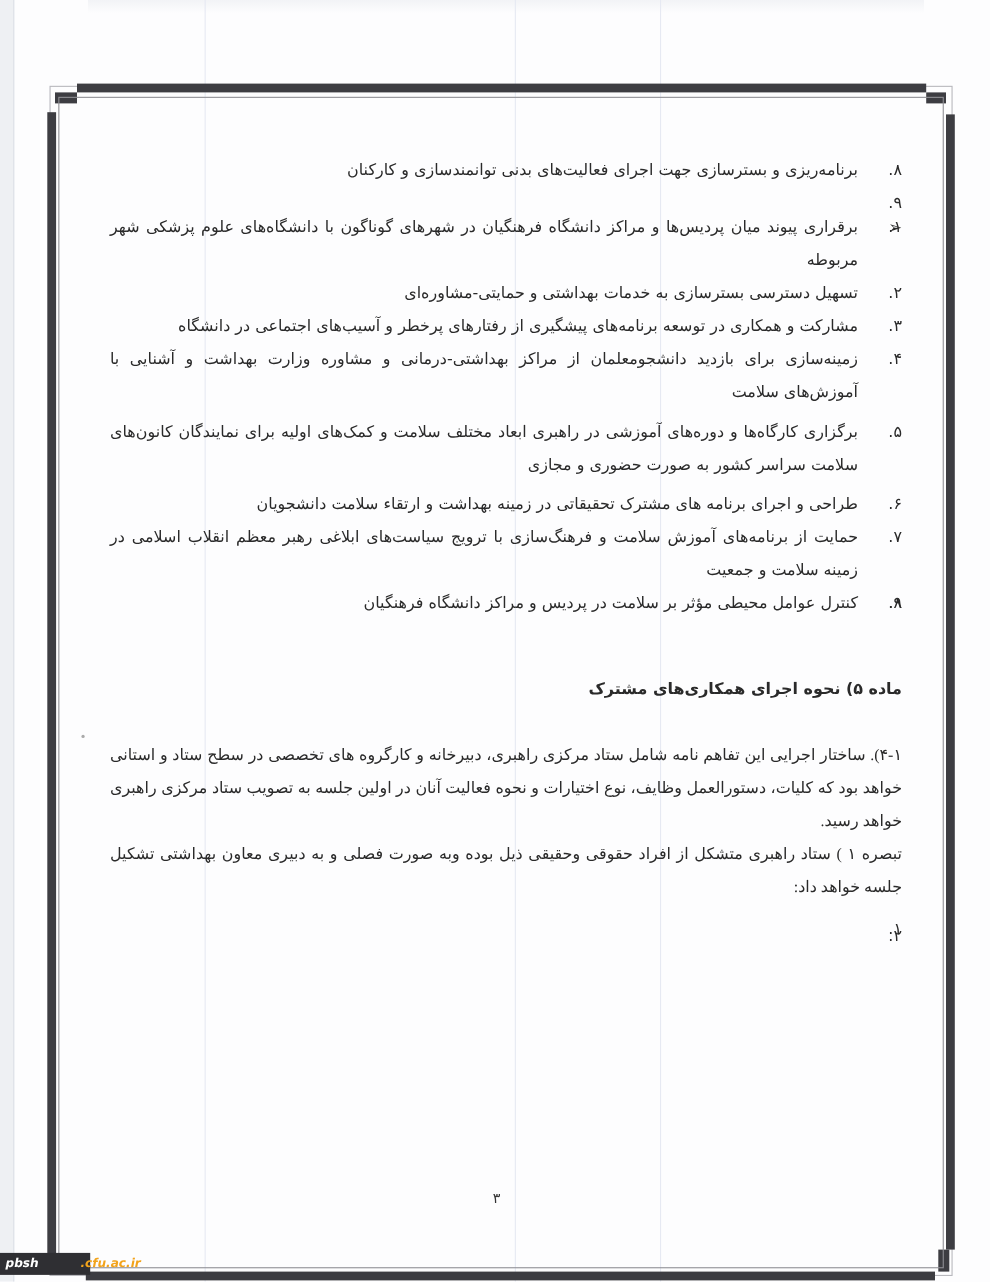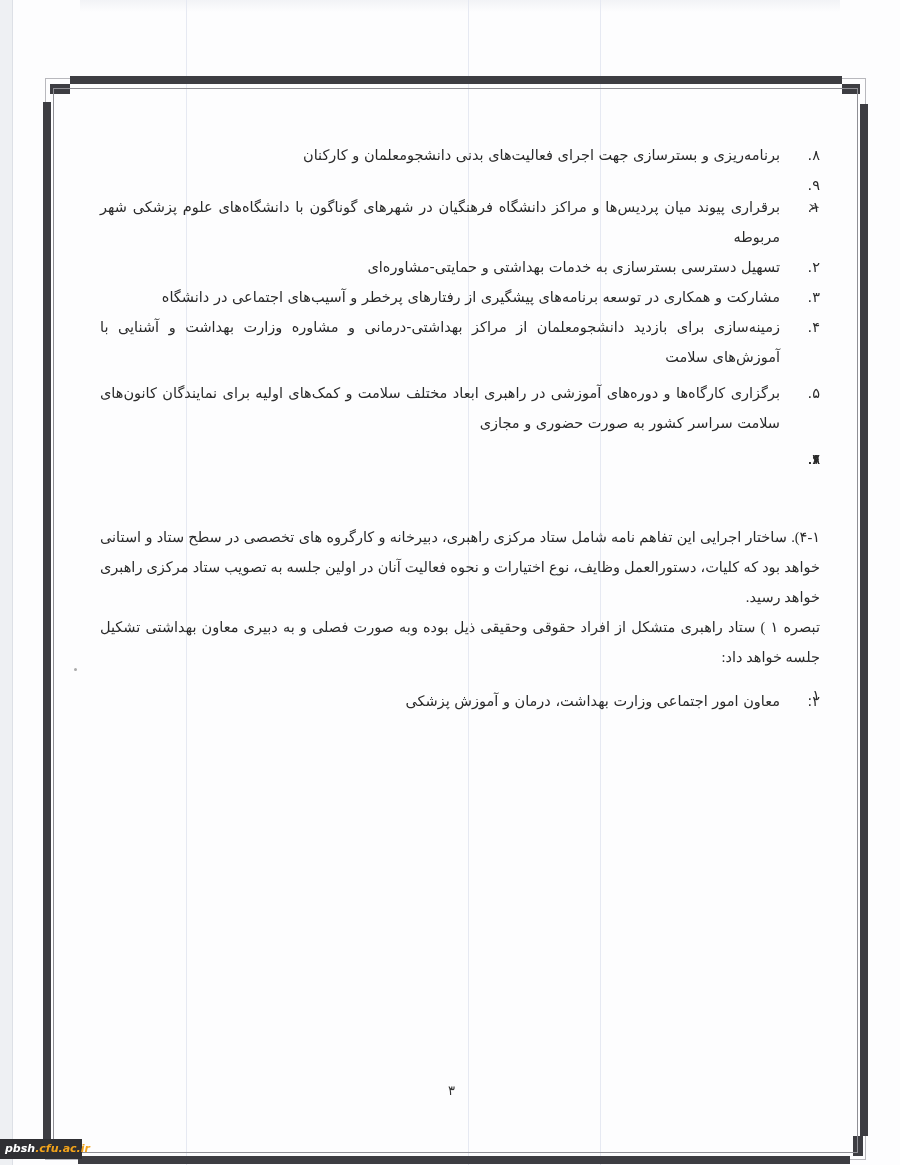--- a/index.html
+++ b/index.html
@@ -24,21 +24,21 @@
 
   .page { position: absolute; left: 100px; top: 140px; width: 720px; direction: rtl; font-size: 14.5px; line-height: 30px; }
   .item { position: relative; padding-right: 40px; text-align: justify; }
   .item .num { position: absolute; right: 0; top: 0; width: 30px; text-align: right; }
   .gap-s { height: 6px; }
   .heading { font-weight: bold; font-size: 14.5px; }
   .arrow { position: absolute; right: 0; top: 0; font-size: 15px; }
   .para { text-align: justify; text-align-last: right; font-family: Liberation Serif, serif; }
   .center-num { position: absolute; left: 448px; top: 1083px; font-size: 13px; color: #333; }
   .watermark { position: absolute; left: 0; top: 1139px; width: 82px; height: 20px; background: #2f2f33; color: #fff; font-family: "DejaVu Sans", sans-serif; font-style: italic; font-weight: bold; font-size: 11px; line-height: 20px; padding-left: 5px; box-sizing: border-box; }
-  .watermark .accent { color: #f2a31b; }
+  .watermark .accent { color: #f2a31b; margin-left: 38px; }
   .dot { position: absolute; left: 74px; top: 668px; width: 3px; height: 3px; background: #aaa; border-radius: 50%; }
 </style>
 </head>
 <body>
 
 <div class="left-strip"></div>
 <div class="bleed"></div>
 <div class="scan-line" style="left:186px"></div>
 <div class="scan-line" style="left:468px"></div>
 <div class="scan-line" style="left:600px"></div>
@@ -53,21 +53,21 @@
 <div class="corner-step" style="left:853px;top:1136px;width:10px;height:20px"></div>
 <div class="corner-step" style="left:56px;top:1148px;width:22px;height:10px"></div>
 <div class="frame-thin"></div>
 
 <div class="dot"></div>
 
 <div class="page">
 
   <div class="item">
     <span class="num">۸.</span>
-    <span>برنامه‌ریزی و بسترسازی جهت اجرای فعالیت‌های بدنی دانشجومعلمان و کارکنان</span>
+    <span>برنامه‌ریزی و بسترسازی جهت اجرای فعالیت‌های بدنی توانمندسازی و کارکنان</span>
   </div>
   <div class="item">
     <span class="num">۹.</span>
   </div>
 
   <div style="height:22px"></div>
 
   <div class="item heading">
     <span class="arrow">➢</span>
   </div>
@@ -89,46 +89,49 @@
     <span>زمینه‌سازی برای بازدید دانشجومعلمان از مراکز بهداشتی-درمانی و مشاوره وزارت بهداشت و آشنایی با آموزش‌های سلامت</span>
   </div>
   <div class="gap-s"></div>
   <div class="item">
     <span class="num">۵.</span>
     <span>برگزاری کارگاه‌ها و دوره‌های آموزشی در راهبری ابعاد مختلف سلامت و کمک‌های اولیه برای نمایندگان کانون‌های سلامت سراسر کشور به صورت حضوری و مجازی</span>
   </div>
   <div class="gap-s"></div>
   <div class="item">
     <span class="num">۶.</span>
+    <span>طراحی و اجرای برنامه های مشترک تحقیقاتی در زمینه بهداشت و ارتقاء سلامت دانشجویان</span>
   </div>
   <div class="item">
     <span class="num">۷.</span>
+    <span>حمایت از برنامه‌های آموزش سلامت و فرهنگ‌سازی با ترویج سیاست‌های ابلاغی رهبر معظم انقلاب اسلامی در زمینه سلامت و جمعیت</span>
   </div>
   <div class="item">
     <span class="num">۸.</span>
   </div>
   <div class="item">
     <span class="num">۹.</span>
+    <span>کنترل عوامل محیطی مؤثر بر سلامت در پردیس و مراکز دانشگاه فرهنگیان</span>
   </div>
 
   <div style="height:48px"></div>
 
+  <div class="heading">ماده ۵) نحوه اجرای همکاری‌های مشترک</div>
 
   <div style="height:30px"></div>
 
   <div class="para">۴-۱). ساختار اجرایی این تفاهم نامه شامل ستاد مرکزی راهبری، دبیرخانه و کارگروه های تخصصی در سطح ستاد و استانی خواهد بود که کلیات، دستورالعمل وظایف، نوع اختیارات و نحوه فعالیت آنان در اولین جلسه به تصویب ستاد مرکزی راهبری خواهد رسید.</div>
   <div class="para">تبصره ۱ ) ستاد راهبری متشکل از افراد حقوقی وحقیقی ذیل بوده وبه صورت فصلی و به دبیری معاون بهداشتی تشکیل جلسه خواهد داد:</div>
 
   <div style="height:8px"></div>
 
   <div class="item" style="padding-right:40px;margin-right:0">
     <span class="num">۱.</span>
   </div>
   <div class="gap-s"></div>
   <div class="item">
     <span class="num">۲.</span>
-    <span>معاون امور اجتماعی وزارت بهداشت، درمان و آموزش پزشکی</span>
   </div>
 </div>
 
 <div class="center-num">۳</div>
 
 <div class="watermark"><span>pbsh</span><span class="accent">.cfu.ac.ir</span></div>
 
 </body></html>

